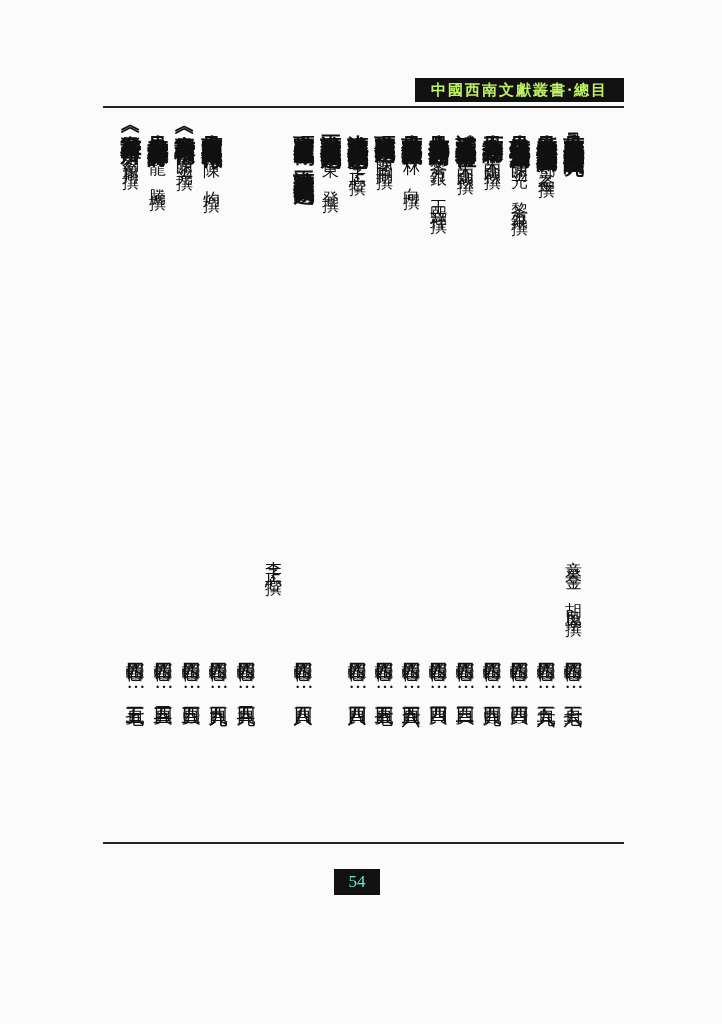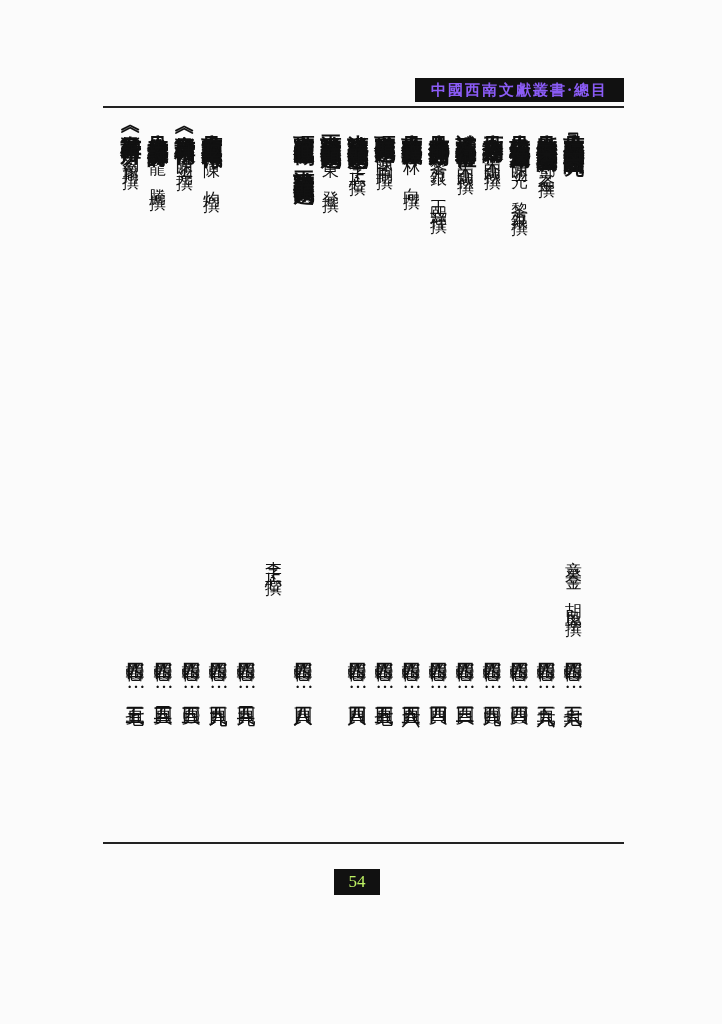--- a/index.html
+++ b/index.html
@@ -2,21 +2,21 @@
 <html><head>
 <meta charset="utf-8">
 <style>
   html, body { margin: 0; padding: 0; }
   body {
     width: 722px; height: 1024px; background: #fbfbfb; position: relative; overflow: hidden;
     font-family: "DejaVu Serif", "Liberation Serif", serif; color: #111;
   }
   .header-box {
     position: absolute; left: 415px; top: 78px; width: 209px; height: 24px;
-    background: #111; color: #8b5cf6; font-size: 15px; letter-spacing: 2px;
+    background: #111; color: #bef264; font-size: 15px; letter-spacing: 2px;
     display: flex; align-items: center; justify-content: center;
     font-weight: bold;
   }
   .rule { position: absolute; background: #222; }
   .rule-top { left: 103px; top: 106px; width: 521px; height: 2px; }
   .rule-bottom { left: 103px; top: 842px; width: 521px; height: 2px; }
   .col {
     position: absolute; top: 118px; width: 24px;
     writing-mode: vertical-rl; text-orientation: upright;
     font-size: 21px; line-height: 24px; letter-spacing: 1px;
@@ -29,21 +29,21 @@
   }
   .ref {
     position: absolute; top: 648px; width: 24px;
     writing-mode: vertical-rl; text-orientation: upright;
     font-size: 19px; line-height: 24px; letter-spacing: 0px;
     font-family: "DejaVu Serif", "Liberation Serif", serif;
     white-space: nowrap;
   }
   .page-num {
     position: absolute; left: 334px; top: 869px; width: 46px; height: 26px;
-    background: #111; color: #bef264; font-size: 17px;
+    background: #111; color: #5eead4; font-size: 17px;
     display: flex; align-items: center; justify-content: center;
     font-family: "Liberation Serif", serif;
   }
 </style>
 </head>
 <body>
 
 <div class="header-box">中國西南文獻叢書·總目</div>
 <div class="rule rule-top"></div>
 

